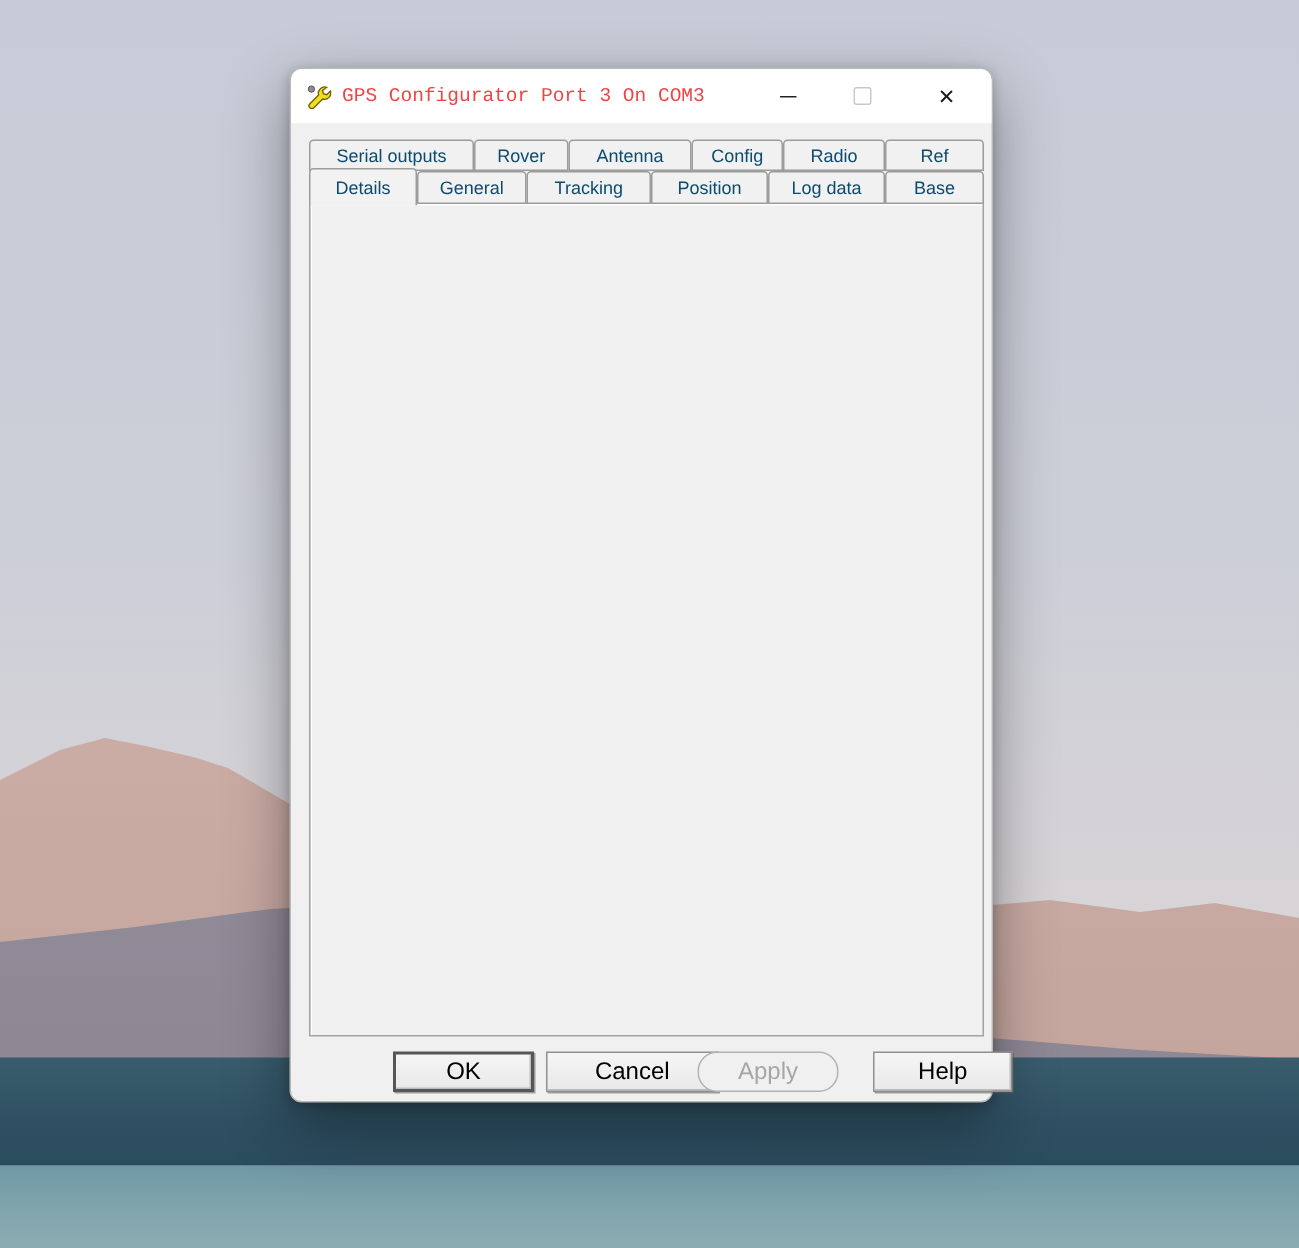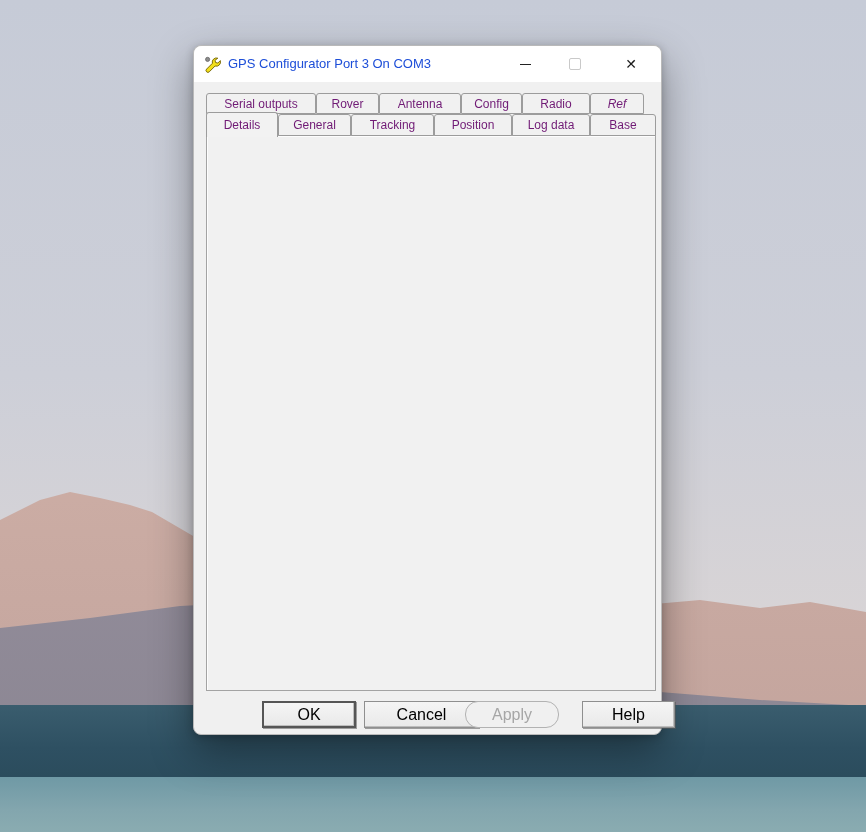--- a/index.html
+++ b/index.html
@@ -27,35 +27,35 @@
   
   .win{
     position:absolute;left:193px;top:45px;width:469px;height:690px;
     background:#f0f0f0;border-radius:8px;
     box-shadow:0 16px 42px rgba(0,0,0,.38),0 2px 8px rgba(0,0,0,.22);
     border:1px solid #b9b9b9;box-sizing:border-box;
     font-size:12px;color:#000;
   }
   .titlebar{position:absolute;left:0;top:0;width:100%;height:36px;background:#fff;border-radius:8px 8px 0 0;}
   .title-icon{position:absolute;left:10px;top:10px;width:17px;height:17px;}
-  .title-text{position:absolute;left:34px;top:10px;font-size:13px;color:#1d4ed8;white-space:nowrap;}
+  .title-text{position:absolute;left:34px;top:10px;font-size:13px;color:#ef4444;white-space:nowrap;font-family:Liberation Mono, monospace;}
   .cap-btn{position:absolute;top:0;width:46px;height:36px;display:flex;align-items:center;justify-content:center;}
   .cap-min{right:113px;}
   .cap-max{right:63px;}
   .cap-close{right:7px;}
   .glyph-min{width:11px;height:0;border-top:1px solid #222;}
   .glyph-max{width:10px;height:10px;border:1px solid #c9c9c9;border-radius:2px;}
   .glyph-close{font-size:14px;color:#1a1a1a;line-height:1;}
 
   
   .tab{
     position:absolute;box-sizing:border-box;background:#f1f1f1;
     border:1px solid #9c9c9c;border-radius:3px 3px 0 0;
     display:flex;align-items:center;justify-content:center;
-    font-size:12px;color:#701a75;white-space:nowrap;
+    font-size:12px;color:#0c4a6e;white-space:nowrap;
   }
   .tab-row-back .tab{top:47px;height:21px;}
   .tab-row-front .tab{top:68px;height:22px;z-index:2;}
   .tab.selected{top:66px;height:25px;z-index:3;background:#f2f2f2;border-bottom:none;font-size:12px;}
 
   .panel{
     position:absolute;left:12px;top:89px;width:450px;height:556px;
     background:#f1f1f1;border:1px solid #a3a3a3;box-sizing:border-box;
     box-shadow:inset 1px 1px 0 #fdfdfd;z-index:1;
   }
@@ -140,21 +140,21 @@
         <div class="glyph-close">✕</div>
       </div>
   </div>
 
   <div class="tab-row-back">
     <div class="tab" style="left:12px;width:110px;">Serial outputs</div>
     <div class="tab" style="left:122px;width:63px;">Rover</div>
     <div class="tab" style="left:185px;width:82px;text-align:center;">Antenna</div>
     <div class="tab" style="left:267px;width:61px;">Config</div>
     <div class="tab" style="left:328px;width:68px;">Radio</div>
-    <div class="tab" style="left:396px;width:54px;font-style:italic;">Ref</div>
+    <div class="tab" style="left:396px;width:66px;">Ref</div>
   </div>
 
   <div class="tab-row-front">
     <div class="tab selected" style="left:12px;width:72px;">Details</div>
     <div class="tab" style="left:84px;width:73px;">General</div>
     <div class="tab" style="left:157px;width:83px;">Tracking</div>
     <div class="tab" style="left:240px;width:78px;">Position</div>
     <div class="tab" style="left:318px;width:78px;">Log data</div>
     <div class="tab" style="left:396px;width:66px;">Base</div>
   </div>

